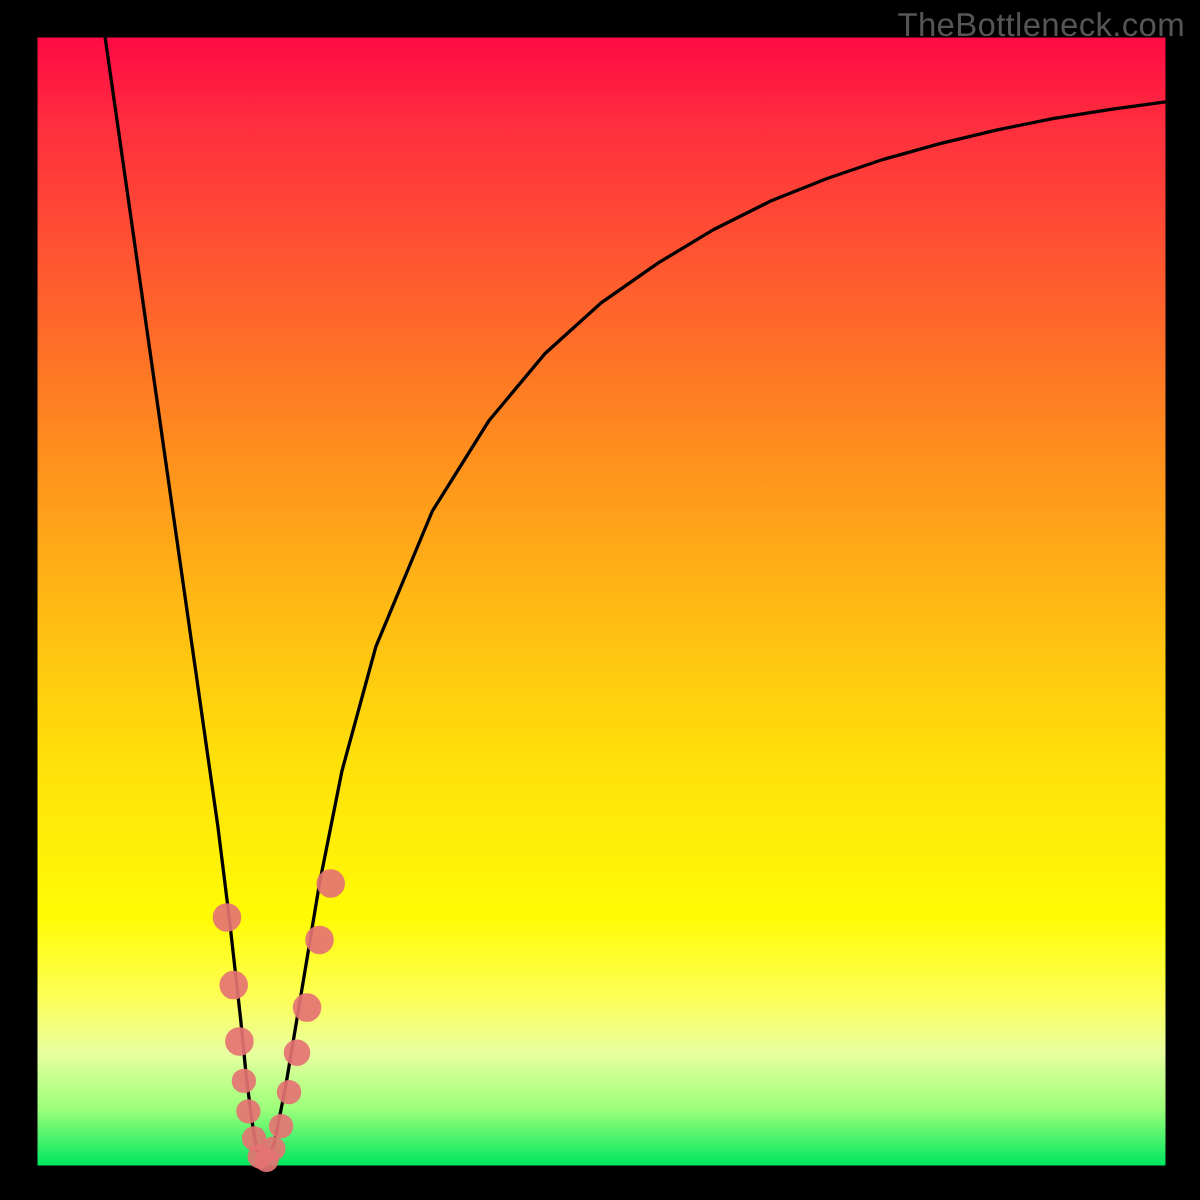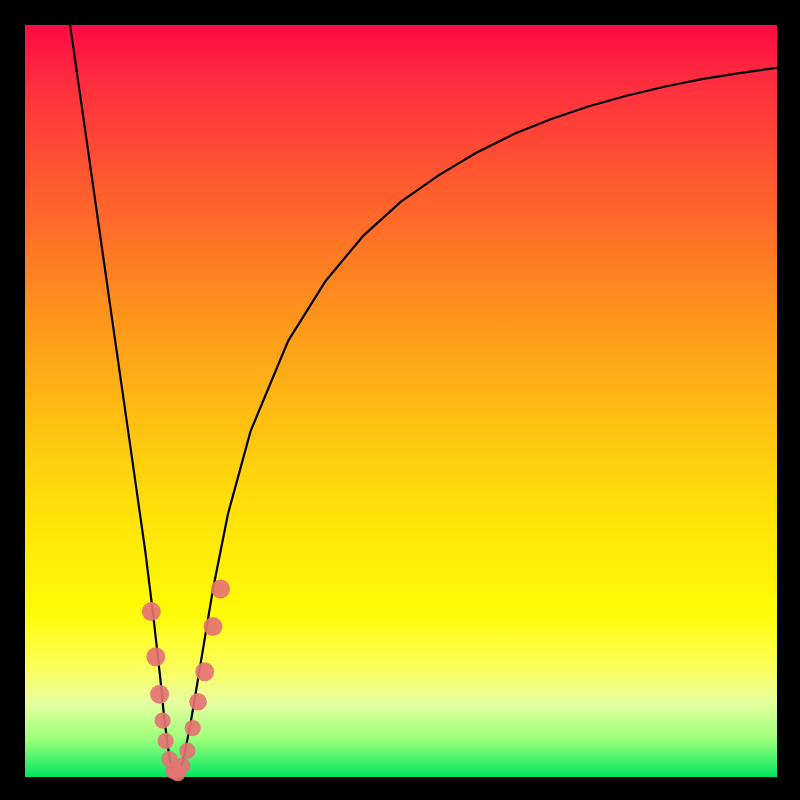--- a/index.html
+++ b/index.html
@@ -80,13 +80,14 @@
           <circle cx="157.2" cy="740.7" r="8.1" class="dot"></circle>
           <circle cx="162.4" cy="725.7" r="8.1" class="dot"></circle>
           <circle cx="167.7" cy="703.1" r="8.1" class="dot"></circle>
           <circle cx="173.0" cy="676.8" r="8.8" class="dot"></circle>
           <circle cx="179.7" cy="646.7" r="9.5" class="dot"></circle>
           <circle cx="188.0" cy="601.6" r="9.5" class="dot"></circle>
           <circle cx="195.5" cy="564.0" r="9.5" class="dot"></circle>
         </g>
     </svg>
   </div>
+  <div class="watermark">TheBottleneck.com</div>
 </div>
 
 </body></html>

